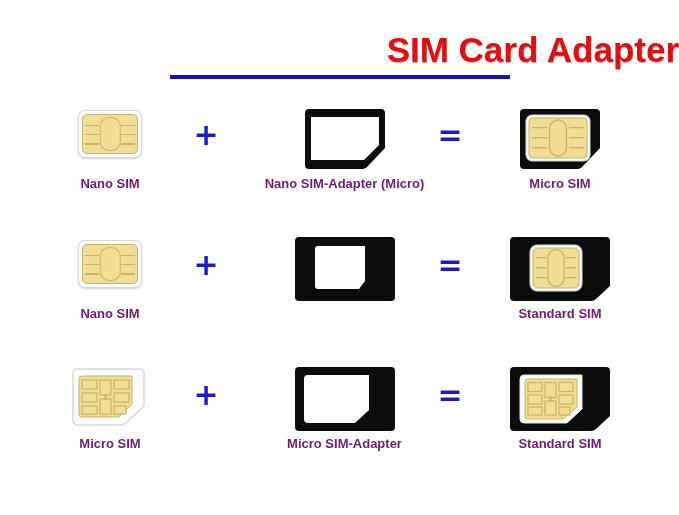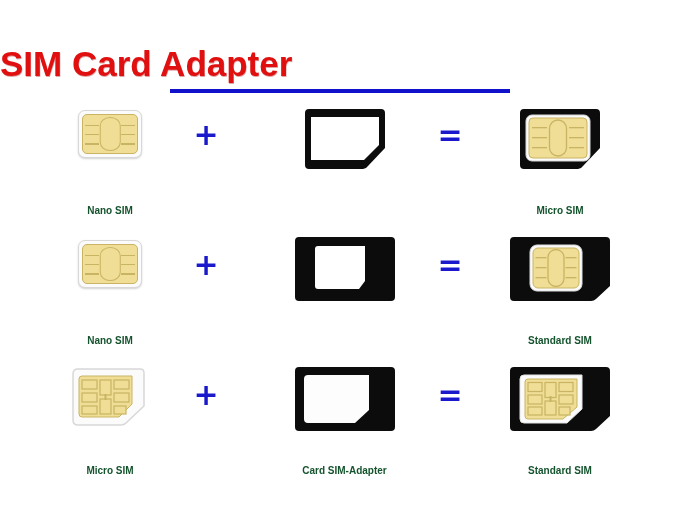--- a/index.html
+++ b/index.html
@@ -14,22 +14,21 @@
     font-family: "Liberation Sans", sans-serif;
     overflow: hidden;
   }
 
   
   #title-block {
     position: absolute;
     top: 30px;
     left: 0;
     width: 679px;
-    text-align: left;
-    margin-top: 14px;
+    text-align: right;
   }
   #page-title {
     font-size: 35px;
     font-weight: bold;
     color: #e11010;
     letter-spacing: 0px;
     line-height: 40px;
     text-shadow: 0.5px 0.5px 0px rgba(160,0,0,0.35);
   }
   #title-underline {
@@ -60,25 +59,24 @@
     top: 0;
     width: 100%;
     height: 76px;
   }
   .caption {
     position: absolute;
     top: 76px;
     left: 0;
     width: 100%;
     text-align: center;
-    font-size: 10px;
+    font-size: 13px;
     font-weight: bold;
-    color: #14532d;
+    color: #701a75;
     white-space: nowrap;
-    margin-top: 29px;
   }
 
   
   .col-a { left: 30px;  width: 160px; }
   .col-op1 { left: 176px; width: 60px; }
   .col-b { left: 232px; width: 225px; }
   .col-op2 { left: 420px; width: 60px; }
   .col-c { left: 470px; width: 180px; }
 
   
@@ -169,20 +167,21 @@
 
   <div class="cell col-b">
     <div class="art">
       <div class="shape" style="top:8px;width:86px;height:62px;">
         <svg width="86" height="62" viewBox="0 0 86 62">
           <path d="M3,5 Q3,1 7,1 L79,1 Q83,1 83,5 L83,40 L66,58 Q64,61 61,61 L7,61 Q3,61 3,57 Z" fill="#0c0c0c"></path>
           <path d="M9,9 L77,9 L77,37 L62,52 L9,52 Z" fill="#ffffff"></path>
         </svg>
       </div>
     </div>
+    <div class="caption">Nano SIM-Adapter (Micro)</div>
   </div>
 
   <div class="cell col-op2">
     <div class="operator">=</div>
   </div>
 
   <div class="cell col-c">
     <div class="art">
       <div class="shape" style="top:8px;width:86px;height:62px;">
         <svg width="86" height="62" viewBox="0 0 86 62">
@@ -290,21 +289,21 @@
 
   <div class="cell col-b">
     <div class="art">
       <div class="shape" style="top:6px;width:104px;height:66px;">
         <svg width="104" height="66" viewBox="0 0 104 66">
           <path d="M2,5 Q2,1 6,1 L98,1 Q102,1 102,5 L102,61 Q102,65 98,65 L6,65 Q2,65 2,61 Z" fill="#0c0c0c"></path>
           <path d="M11,13 Q11,9 15,9 L76,9 L76,44 L62,57 L15,57 Q11,57 11,53 Z" fill="#fdfdfd"></path>
         </svg>
       </div>
     </div>
-    <div class="caption">Card SIM-Adapter</div>
+    <div class="caption">Micro SIM-Adapter</div>
   </div>
 
   <div class="cell col-op2">
     <div class="operator">=</div>
   </div>
 
   <div class="cell col-c">
     <div class="art">
       <div class="shape" style="top:6px;width:104px;height:66px;">
         <svg width="104" height="66" viewBox="0 0 104 66">

